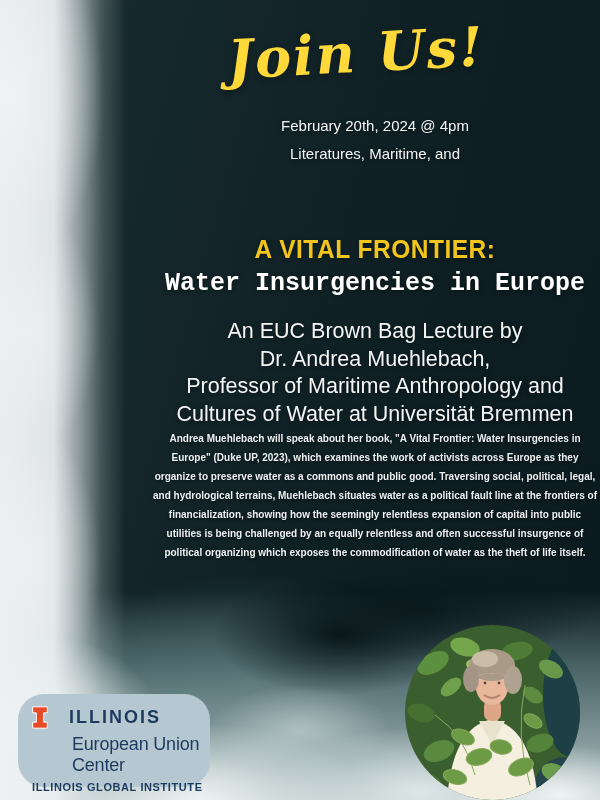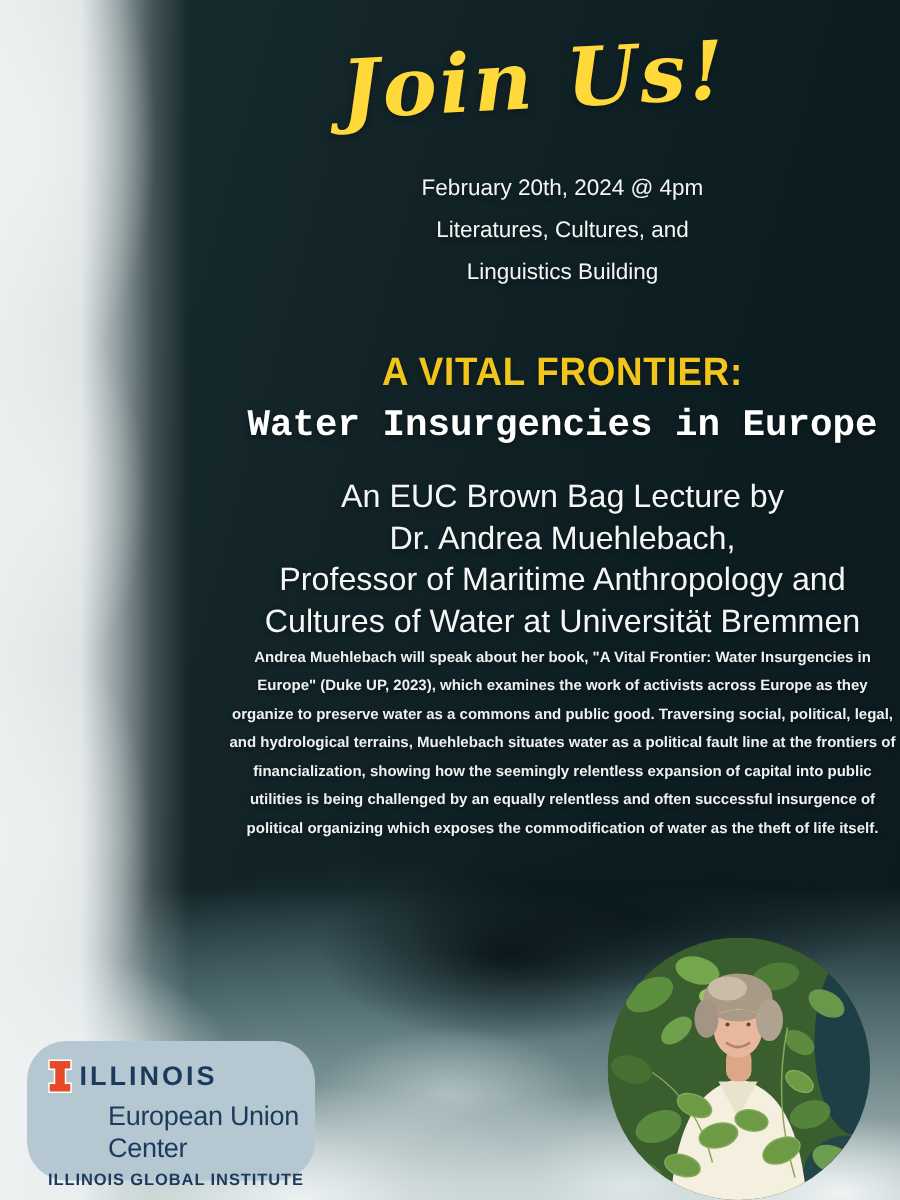--- a/index.html
+++ b/index.html
@@ -73,21 +73,21 @@
     font-size:10px;line-height:19px;
     color:#EEF1F1;text-shadow:0 1px 3px rgba(0,0,0,.5);font-weight:bold;
   }
 
   
   .logo-card{
     position:absolute;left:18px;top:694px;width:192px;height:93px;
     background:var(--logo-bg);border-radius:26px;
     padding:12px 0 0 14px;
   }
-  .logo-row{display:flex;align-items:center;gap:5px;}
+  .logo-row{display:flex;align-items:center;gap:21px;}
   .block-i{width:16px;height:23px;flex:0 0 auto;}
   .wordmark{
     font-size:18px;font-weight:bold;letter-spacing:2px;
     color:var(--illinois-navy);
   }
   .unit-name{
     margin-top:5px;font-size:18px;font-weight:400;letter-spacing:-.2px;
     color:var(--illinois-navy);
     margin-left:40px;
   }
@@ -105,22 +105,21 @@
 </style>
 </head>
 <body>
 
 <div class="poster">
 
   <div class="col join-us">Join Us!</div>
 
   <div class="col event-block">
     <div>February 20th, 2024 @ 4pm</div>
-    <div>Literatures, Cultures, and</div>
-    <div>Linguistics Building</div>
+    <div>Literatures, Maritime, and</div>
   </div>
 
   <div class="col kicker">A VITAL FRONTIER:</div>
 
   <div class="col lecture-block">
     <div>An EUC Brown Bag Lecture by</div>
     <div>Dr. Andrea Muehlebach,</div>
     <div>Professor of Maritime Anthropology and</div>
     <div>Cultures of Water at Universität Bremmen</div>
   </div>

